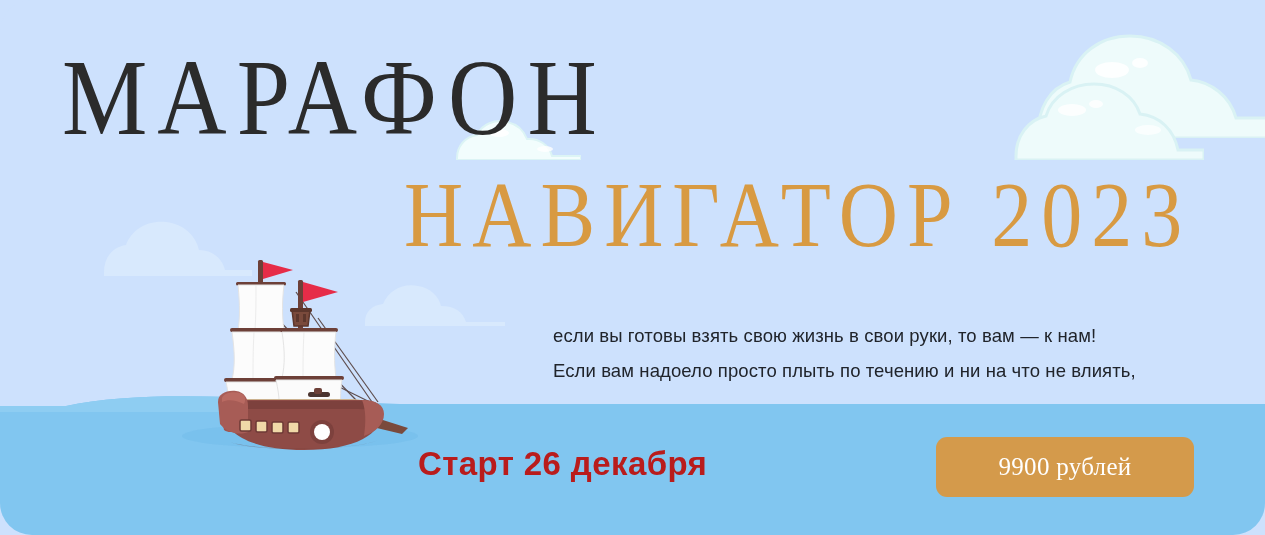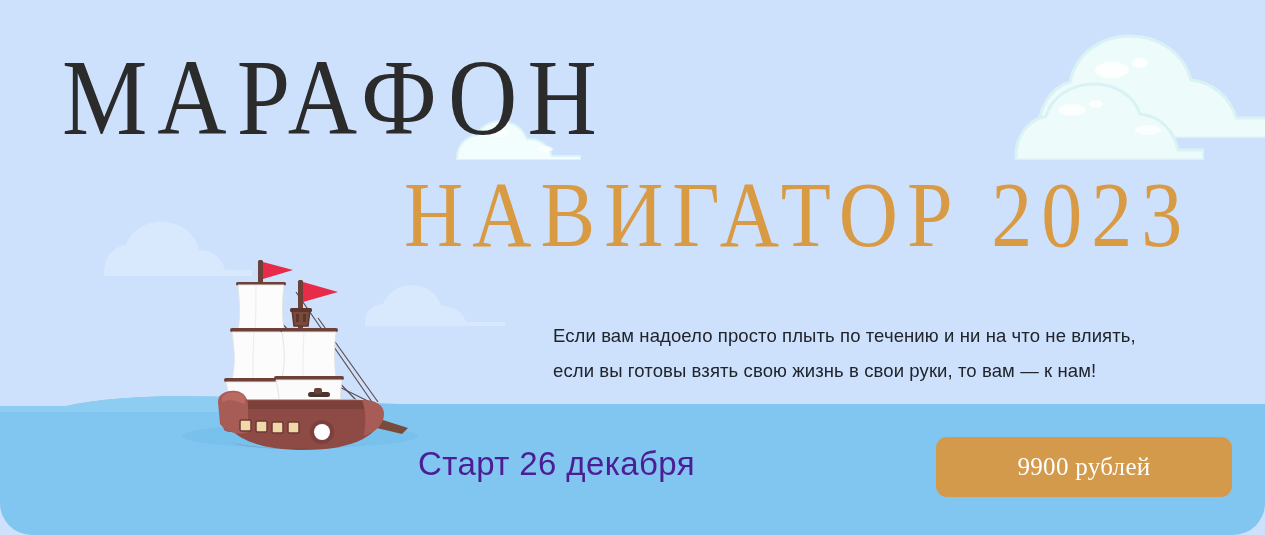--- a/index.html
+++ b/index.html
@@ -69,28 +69,29 @@
     letter-spacing:0.1px;
   }
   #lead .ln { display:block; white-space:nowrap; }
 
   
   #start-date {
     position:absolute;
     left:418px; top:442px;
     font-size:33px;
     line-height:44px;
-    color:#4c1d95;
+    color:#b91c1c;
     letter-spacing:0.4px;
     white-space:nowrap;
+    font-weight:bold;
   }
   #price-button {
     position:absolute;
     left:936px; top:437px;
-    width:296px; height:60px;
+    width:258px; height:60px;
     background:#d49a4b;
     border:none;
     border-radius:11px;
     color:#ffffff;
     font-size:25px;
     line-height:60px;
     text-align:center;
     letter-spacing:0.3px;
     cursor:pointer;
     font-family:"Liberation Serif", serif;
@@ -240,21 +241,21 @@
       <circle cx="126" cy="180" r="8" fill="#ffffff"></circle>
 
       <rect x="112" y="140" width="22" height="5" rx="2.5" fill="#4b3430"></rect>
       <rect x="118" y="136" width="8" height="6" rx="2" fill="#6d4038"></rect>
 
       <path d="M34 190 C60 199 160 199 182 188 C160 199 56 200 34 190 Z" fill="#6d3a36" opacity="0.35"></path>
     </svg>
   </div>
 
   <div id="lead">
+    <span class="ln">если вы готовы взять свою жизнь в свои руки, то вам — к нам!</span>
     <span class="ln">Если вам надоело просто плыть по течению и ни на что не влиять,</span>
-    <span class="ln">если вы готовы взять свою жизнь в свои руки, то вам — к нам!</span>
   </div>
 
   <div id="start-date">Старт 26 декабря</div>
 
   <button id="price-button">9900 рублей</button>
 
 </div>
 
 </body></html>

